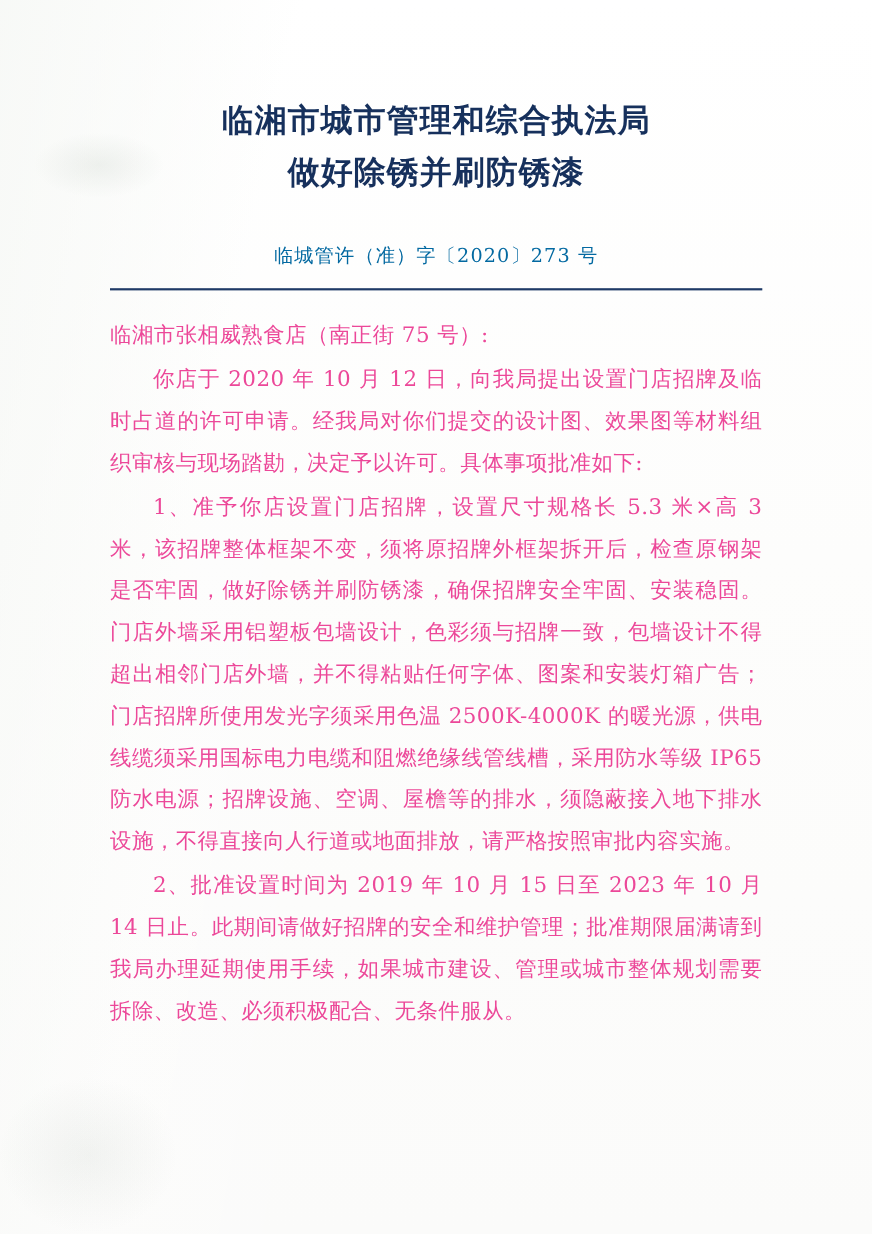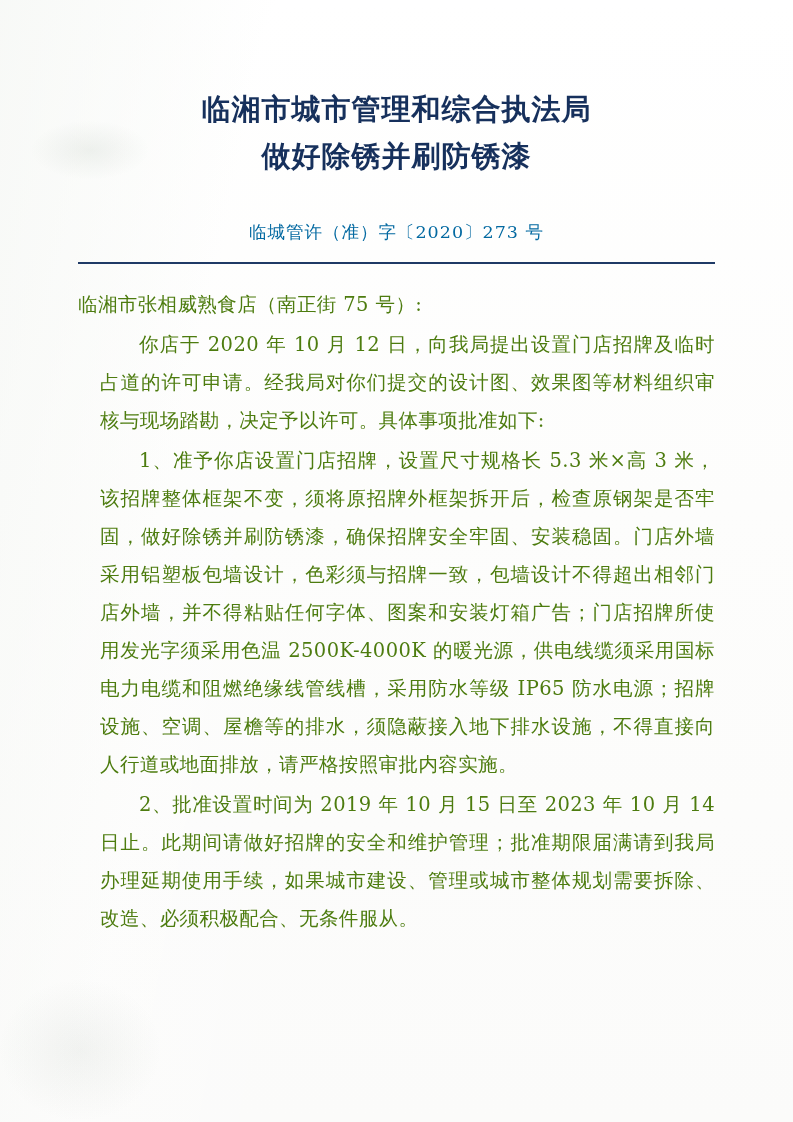--- a/index.html
+++ b/index.html
@@ -19,21 +19,21 @@
   .paper {
     position: absolute;
     inset: 0;
     background:
       linear-gradient(100deg, rgba(245,247,244,0.75) 0%, rgba(255,255,255,0.2) 28%, rgba(255,255,255,0) 60%),
       linear-gradient(180deg, #ffffff 0%, #fdfdfc 45%, #fbfbfa 100%);
   }
   .page {
     position: absolute;
     inset: 0;
-    padding: 0 78px;
+    padding: 0 100px;
     box-sizing: border-box;
   }
   .title-block {
     margin-top: 86px;
     text-align: center;
   }
   .doc-title-line {
     font-family: "DejaVu Serif", "Liberation Serif", serif;
     font-weight: bold;
     font-size: 29px;
@@ -52,31 +52,30 @@
   .rule {
     margin-top: 18px;
     height: 2px;
     background: #1f3a66;
     width: 100%;
   }
   .body {
     margin-top: 22px;
     font-size: 19.5px;
     line-height: 1.95;
-    color: #4d7c0f;
+    color: #ec4899;
     letter-spacing: 0.4px;
     text-align: justify;
   }
   .addressee {
     margin-top: 6px;
   }
   .para {
     text-indent: 2em;
     margin-top: 2px;
-    margin-left: 22px;
   }
   
   .scan-smudge {
     position: absolute;
     left: 30px;
     top: 120px;
     width: 120px;
     height: 60px;
     background: radial-gradient(ellipse at center, rgba(120,140,120,0.10), rgba(255,255,255,0) 70%);
     pointer-events: none;

